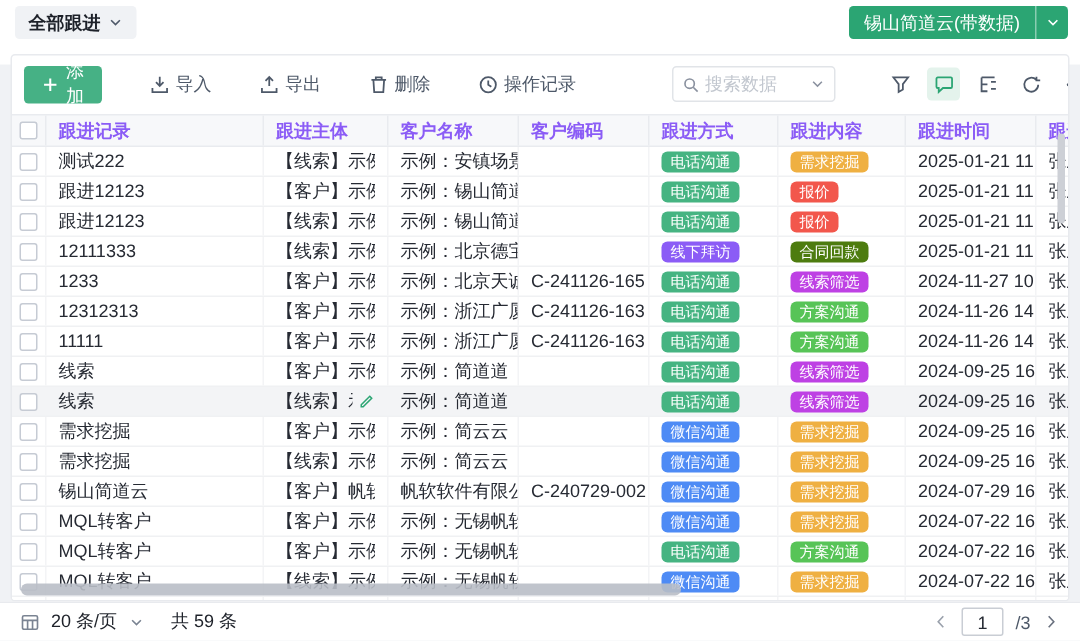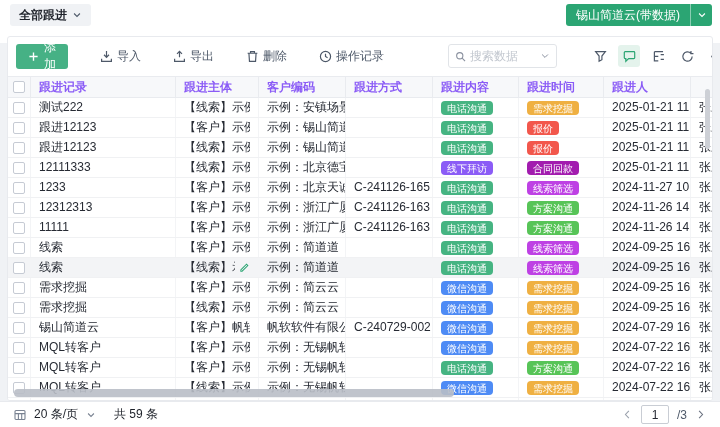--- a/index.html
+++ b/index.html
@@ -210,20 +210,21 @@
     </div>
   </div>
 
   <div class="thead grid-row">
     <div class="cb-cell">
       <span class="cb"></span>
     </div>
 
   <div class="th">跟进记录</div>
       <div class="th">跟进主体</div>
+      <div class="th">客户名称</div>
       <div class="th">客户编码</div>
       <div class="th">跟进方式</div>
       <div class="th">跟进内容</div>
       <div class="th">跟进时间</div>
       <div class="th">跟进人</div>
     </div>
 
   <div>
       <div class="trow grid-row">
     <div class="cb-cell">
@@ -293,21 +294,21 @@
     <div class="td">
       <span style="overflow:hidden;white-space:nowrap;">【线索】示例：北京...</span>
 
     </div>
     <div class="td">示例：北京德宝汽修</div>
     <div class="td"></div>
     <div class="td">
           <span class="tag" style="background: #8b5cf6;">线下拜访</span>
         </div>
     <div class="td">
-          <span class="tag" style="background: #a21caf;">合同回款</span>
+          <span class="tag" style="background: #4d7c0f;">合同回款</span>
         </div>
     <div class="td">2025-01-21 11:20</div>
     <div class="td">张三</div>
   </div>
       <div class="trow grid-row">
     <div class="cb-cell">
       <span class="cb"></span>
     </div>
     <div class="td">1233</div>
     <div class="td">

